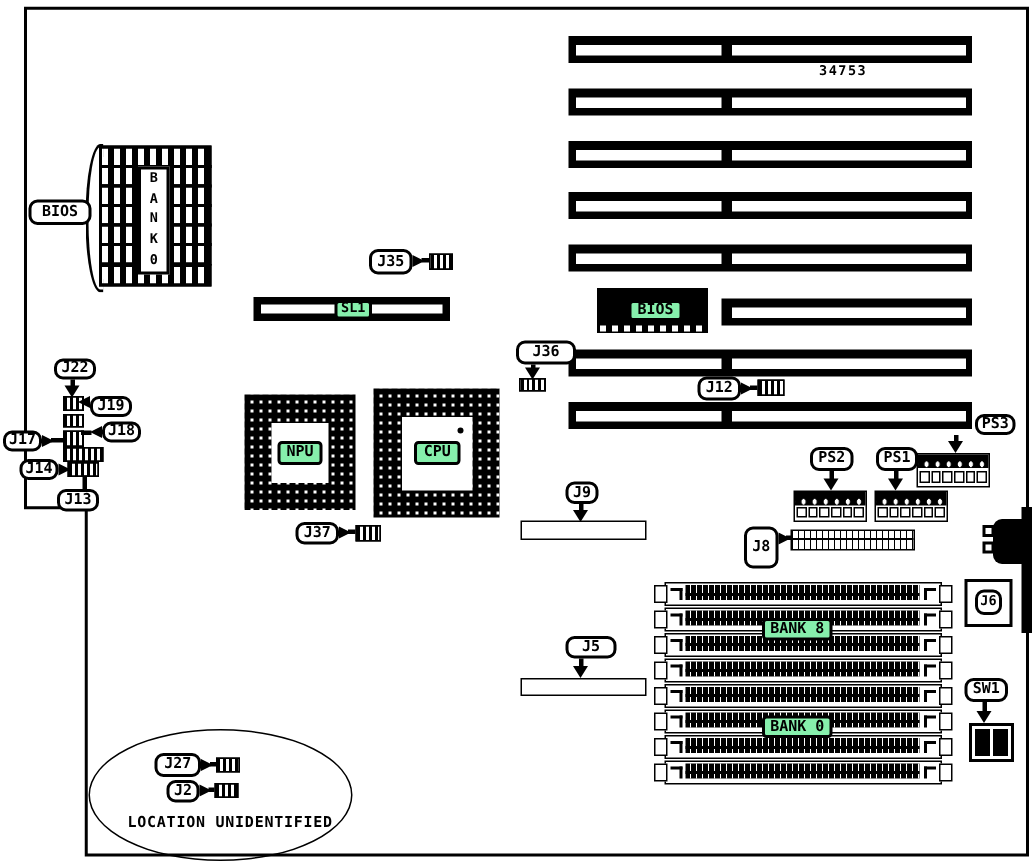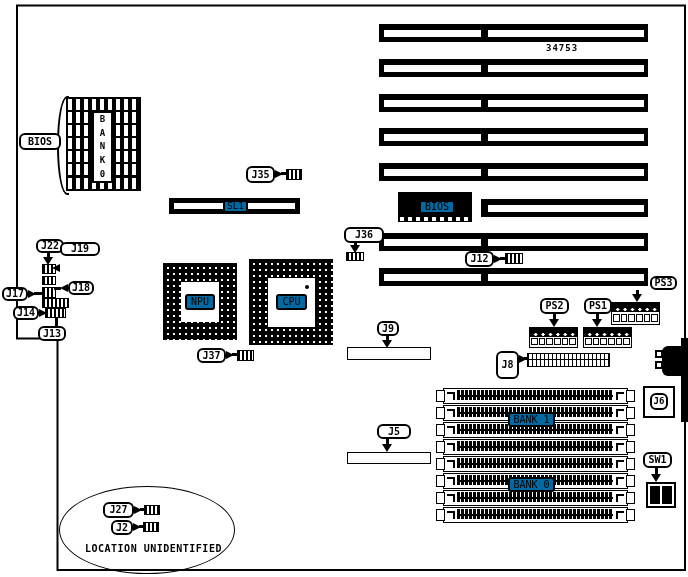--- a/index.html
+++ b/index.html
@@ -4,22 +4,22 @@
 <style>
   html,body{margin:0;padding:0;background:#fff;}
   .stage{position:relative;width:688px;height:577px;background:#fff;overflow:hidden;
          font-family:"DejaVu Sans Mono", monospace; color:#000;}
   .abs{position:absolute;box-sizing:border-box;}
   
   .lbl{position:absolute;box-sizing:border-box;background:#fff;border:2px solid #000;
        border-radius:6px;display:flex;align-items:center;justify-content:center;
        font-weight:bold;font-size:10px;line-height:1;white-space:nowrap;z-index:6;}
   
-  .tag{position:absolute;box-sizing:border-box;background:#0369a1;border:2px solid #000;
-       display:flex;align-items:center;justify-content:center;font-weight:normal;
+  .tag{position:absolute;box-sizing:border-box;background:#86efac;border:2px solid #000;
+       display:flex;align-items:center;justify-content:center;font-weight:bold;
        font-size:10px;line-height:1;white-space:nowrap;z-index:6;border-radius:3px;}
   
   .isa{position:absolute;background:#000;height:18px;width:269px;left:379px;z-index:2;}
   .isa .s1{position:absolute;left:5px;top:6px;width:97px;height:7px;background:#fff;}
   .isa .s2{position:absolute;left:109px;top:6px;width:156px;height:7px;background:#fff;}
   .isa.short{width:167px;left:481px;}
   .isa.short .s2{left:7px;}
   
   .conn{position:absolute;background-color:#000;z-index:3;
         background-image:repeating-linear-gradient(90deg,#000 0 2px,#fff 2px 4px);
@@ -167,21 +167,21 @@
   <div class="conn" style="left:42px;top:264px;width:12px;height:8px"></div>
   <div class="conn" style="left:42px;top:276px;width:12px;height:7px"></div>
   <div class="conn" style="left:42px;top:287px;width:12px;height:9px"></div>
   <div class="conn" style="left:42px;top:298px;width:25px;height:8px"></div>
   <div class="conn" style="left:45px;top:308px;width:19px;height:8px"></div>
 
   <div class="lbl" style="left:36px;top:239px;width:28px;height:14px">J22</div>
   <div class="stemv" style="left:47px;top:253px;height:6px"></div>
   <div class="arrdn" style="left:43px;top:257px"></div>
 
-  <div class="lbl" style="left:60px;top:242px;width:40px;height:14px">J19</div>
+  <div class="lbl" style="left:60px;top:264px;width:28px;height:14px">J19</div>
   <div class="ptr-l" style="left:52px;top:264px"></div>
 
   <div class="lbl" style="left:68px;top:281px;width:26px;height:14px">J18</div>
   <div class="ptr-l" style="left:60px;top:284px"></div>
   <div class="leadh" style="left:54px;top:287px;width:7px"></div>
 
   <div class="lbl" style="left:2px;top:287px;width:26px;height:14px">J17</div>
   <div class="ptr-r" style="left:28px;top:290px"></div>
   <div class="leadh" style="left:34px;top:292px;width:8px"></div>
 
@@ -332,21 +332,21 @@
       <div class="clipL"></div>
       <div class="clipR"></div>
     </div>
   <div class="simm" style="top:507px">
       <div class="tabL"></div>
       <div class="tabR"></div>
       <div class="bar"></div>
       <div class="clipL"></div>
       <div class="clipR"></div>
     </div>
-  <div class="tag" style="left:508px;top:412px;width:47px;height:15px">BANK 1</div>
+  <div class="tag" style="left:508px;top:412px;width:47px;height:15px">BANK 8</div>
   <div class="tag" style="left:508px;top:477px;width:47px;height:15px">BANK 0</div>
 
   <div class="ellipse"></div>
   <span class="note" style="left:85px;top:543px">LOCATION UNIDENTIFIED</span>
 
   <div class="lbl" style="left:103px;top:502px;width:31px;height:16px">J27</div>
   <div class="ptr-r" style="left:134px;top:506px"></div>
   <div class="leadh" style="left:140px;top:508px;width:4px"></div>
   <div class="conn" style="left:144px;top:505px;width:14px;height:8px"></div>
 

